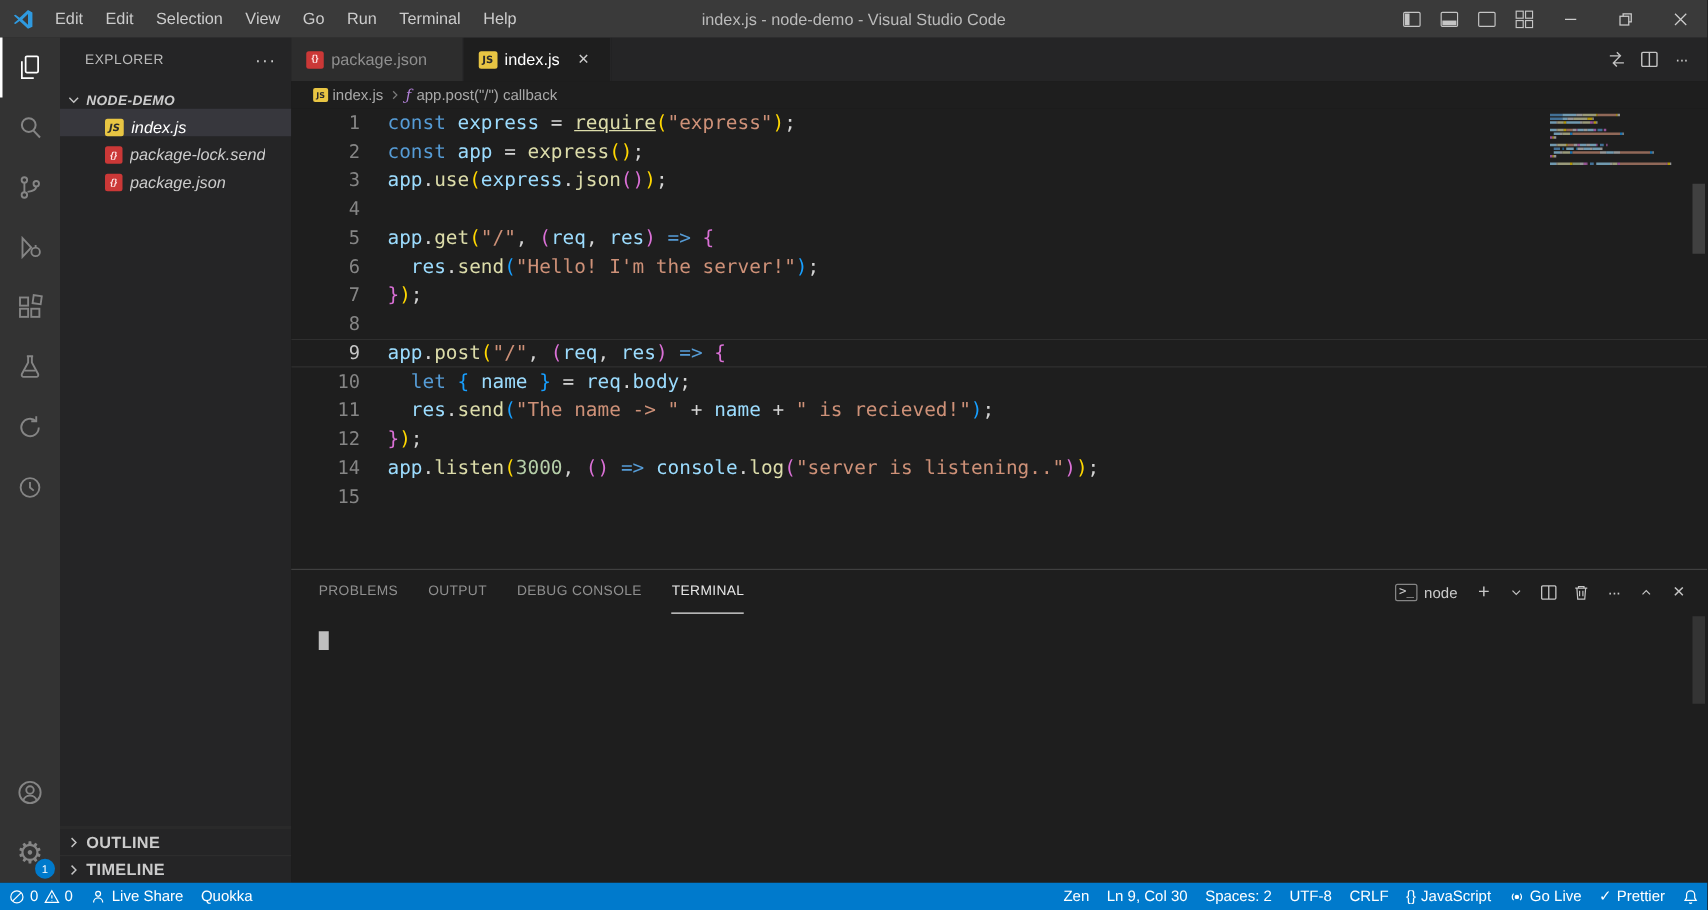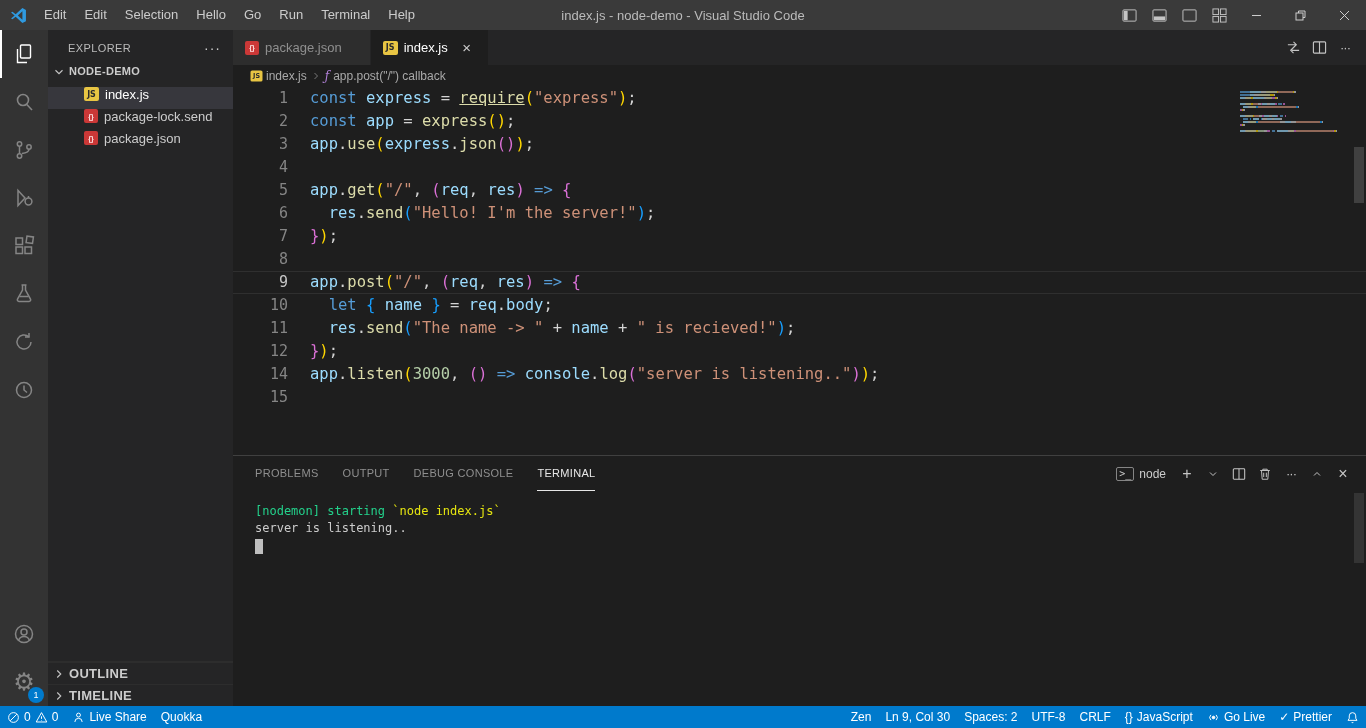--- a/index.html
+++ b/index.html
@@ -29,21 +29,21 @@
   .gear-glyph { font-size:24px; line-height:24px; font-family:"DejaVu Sans",sans-serif; }
   .ab-badge { position:absolute; right:4px; bottom:3px; min-width:16px; height:16px; border-radius:8px;
     background:#007acc; color:#ffffff; font-size:9px; display:flex; align-items:center; justify-content:center; }
 
   
   .sidebar { width:185px; background:#252526; display:flex; flex-direction:column; font-size:13px; }
   .sidebar-header { height:35px; display:flex; align-items:center; justify-content:space-between;
     padding:0 12px 0 20px; font-size:11px; color:#bbbbbb; letter-spacing:.4px; }
   .dots { color:#cccccc; font-size:14px; letter-spacing:1px; }
   .tree { flex:1; }
-  .tree-row { height:22px; display:flex; align-items:flex-start; color:#cccccc; cursor:pointer; }
+  .tree-row { height:22px; display:flex; align-items:flex-end; color:#cccccc; cursor:pointer;font-style:italic; }
   .tree-root { padding-left:4px; font-weight:700; font-size:11px; letter-spacing:.3px; }
   .tree-item { padding-left:36px; }
   .tree-item.has-chevron { padding-left:20px; }
   .tree-item.selected { background:#37373d; color:#ffffff; }
   .tree-icon { margin-right:6px; flex:0 0 auto; }
   .js-badge { width:15px; height:14px; background:#e8c543; color:#2b2b2b; font-size:8px; font-weight:700;
     display:flex; align-items:center; justify-content:center; border-radius:2px; margin-right:6px; font-family:"DejaVu Sans",sans-serif; }
   .npm-badge { width:14px; height:14px; background:#cb3837; color:#ffe9e9; font-size:7px; font-weight:700;
     display:flex; align-items:center; justify-content:center; border-radius:2px; margin-right:6px; }
   .tree-label { white-space:nowrap; overflow:hidden; text-overflow:ellipsis; }
@@ -120,21 +120,21 @@
 <div class="titlebar">
   <span class="vscode-logo">
     <svg width="17" height="17" viewBox="0 0 24 24">
         <path fill="#2f9ae0" d="M17.5 1.5 8 10.2 3.4 6.7 1.5 7.7l5 4.3-5 4.3 1.9 1 4.6-3.5 9.5 8.7 5-2.3v-16zM17.5 6v12l-6.4-6z"></path>
       </svg>
   </span>
   <div class="menubar">
     <span class="menu-item">Edit</span>
     <span class="menu-item">Edit</span>
     <span class="menu-item">Selection</span>
-    <span class="menu-item">Hello</span>
+    <span class="menu-item">View</span>
     <span class="menu-item">Go</span>
     <span class="menu-item">Run</span>
     <span class="menu-item">Terminal</span>
     <span class="menu-item">Help</span>
   </div>
   <div class="titlebar-title">index.js - node-demo - Visual Studio Code</div>
   <div class="titlebar-right">
     <span class="layout-btn">
       <svg width="15" height="15" viewBox="0 0 16 16">
           <rect x="1" y="2" width="14" height="12" rx="1" fill="none" stroke="currentColor"></rect>
@@ -554,24 +554,20 @@
           <span class="panel-action more-glyph">···</span>
           <span class="panel-action">
             <svg width="12" height="12" viewBox="0 0 16 16">
                 <path d="M4 10l4-4 4 4" fill="none" stroke="currentColor" stroke-width="1.3"></path>
               </svg>
           </span>
           <span class="panel-action">×</span>
         </div>
       </div>
       <div class="terminal">
-        <div id="terminal-output">
-            <div class="term-line"><span style="color: rgb(35, 209, 139);">[nodemon] </span><span style="color: rgb(35, 209, 139);">starting </span><span style="color: rgb(229, 229, 16);">`node index.js`</span></div>
-            <div class="term-line"><span style="color: rgb(204, 204, 204);">server is listening..</span></div>
-          </div>
         <div class="term-cursor"></div>
       </div>
       <div class="panel-scrollbar"></div>
     </div>
   </div>
 </div>
 
 <div class="statusbar" style="background: rgb(0, 122, 204);">
   <div class="sb-left">
     <div class="sb-item">

